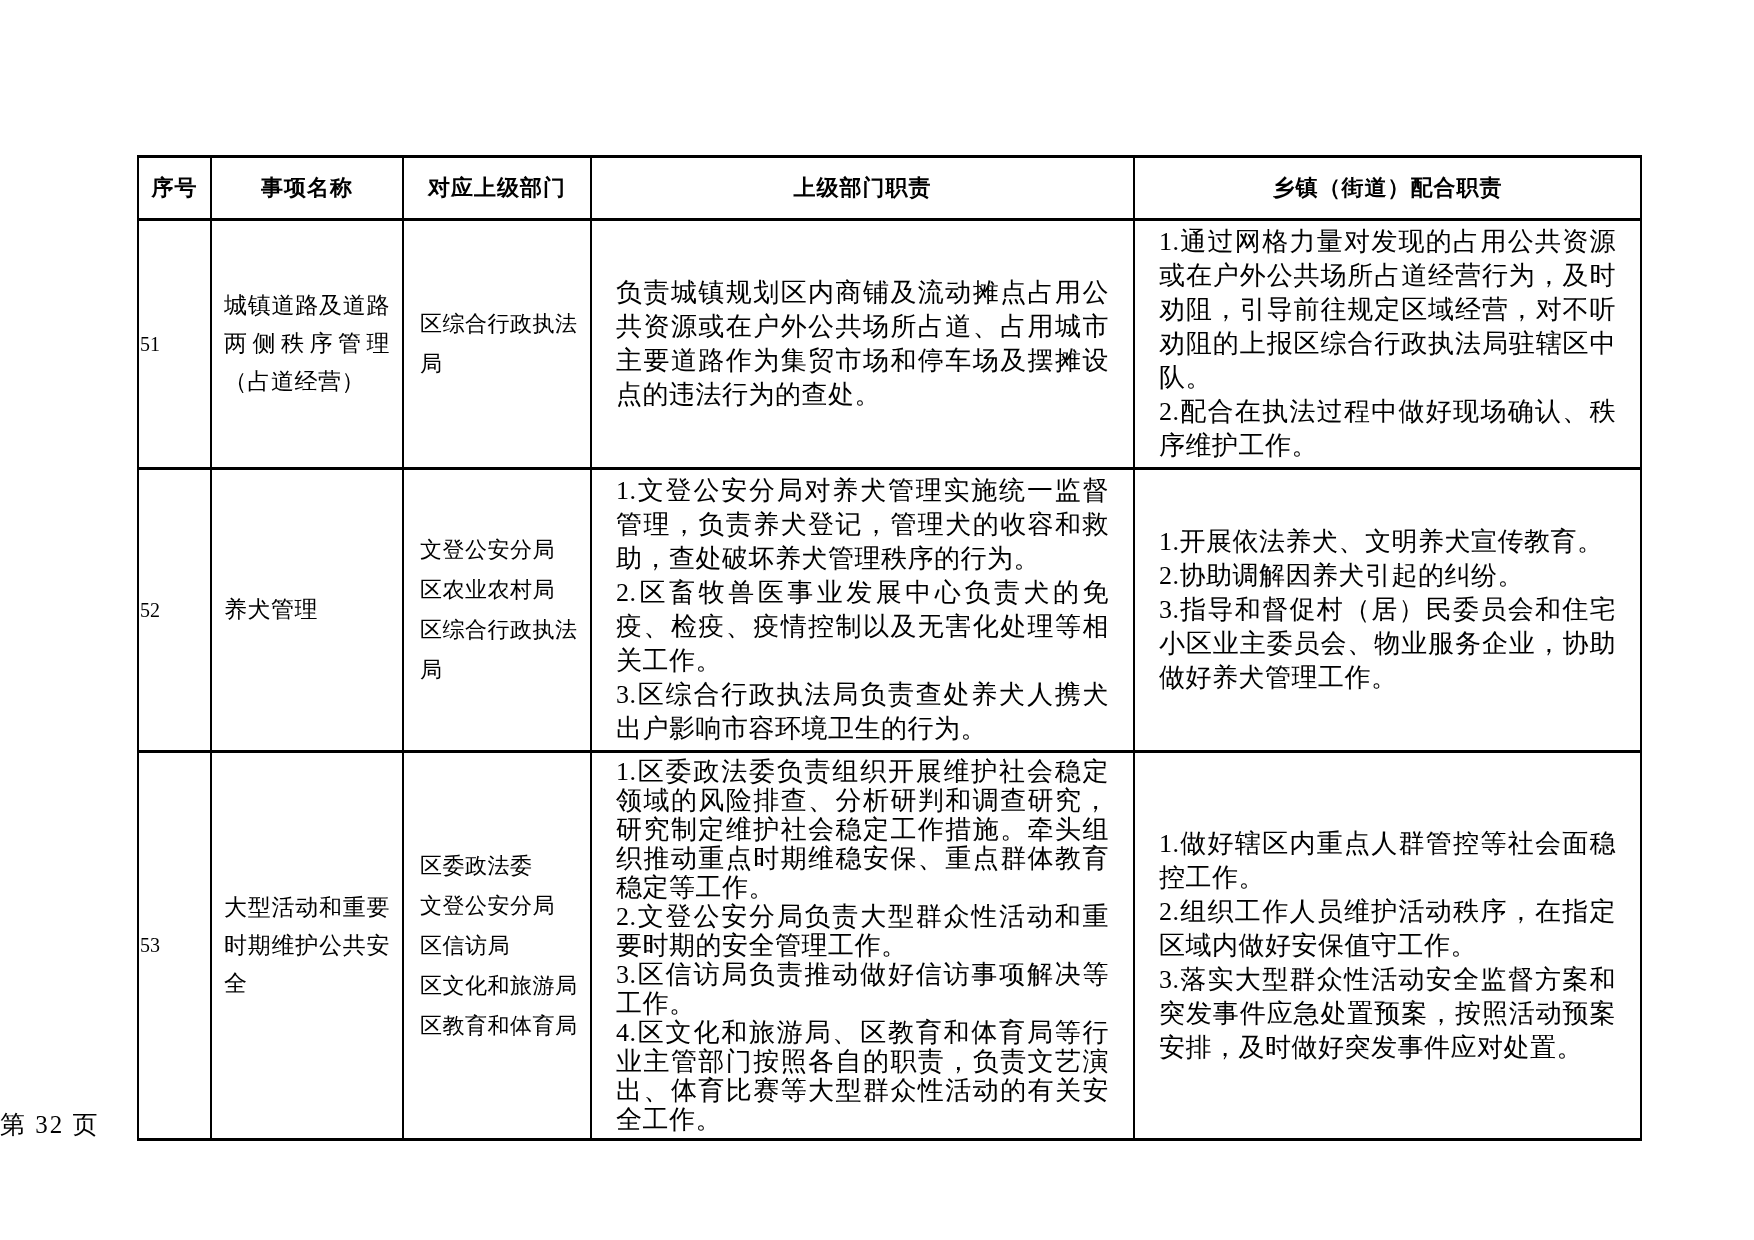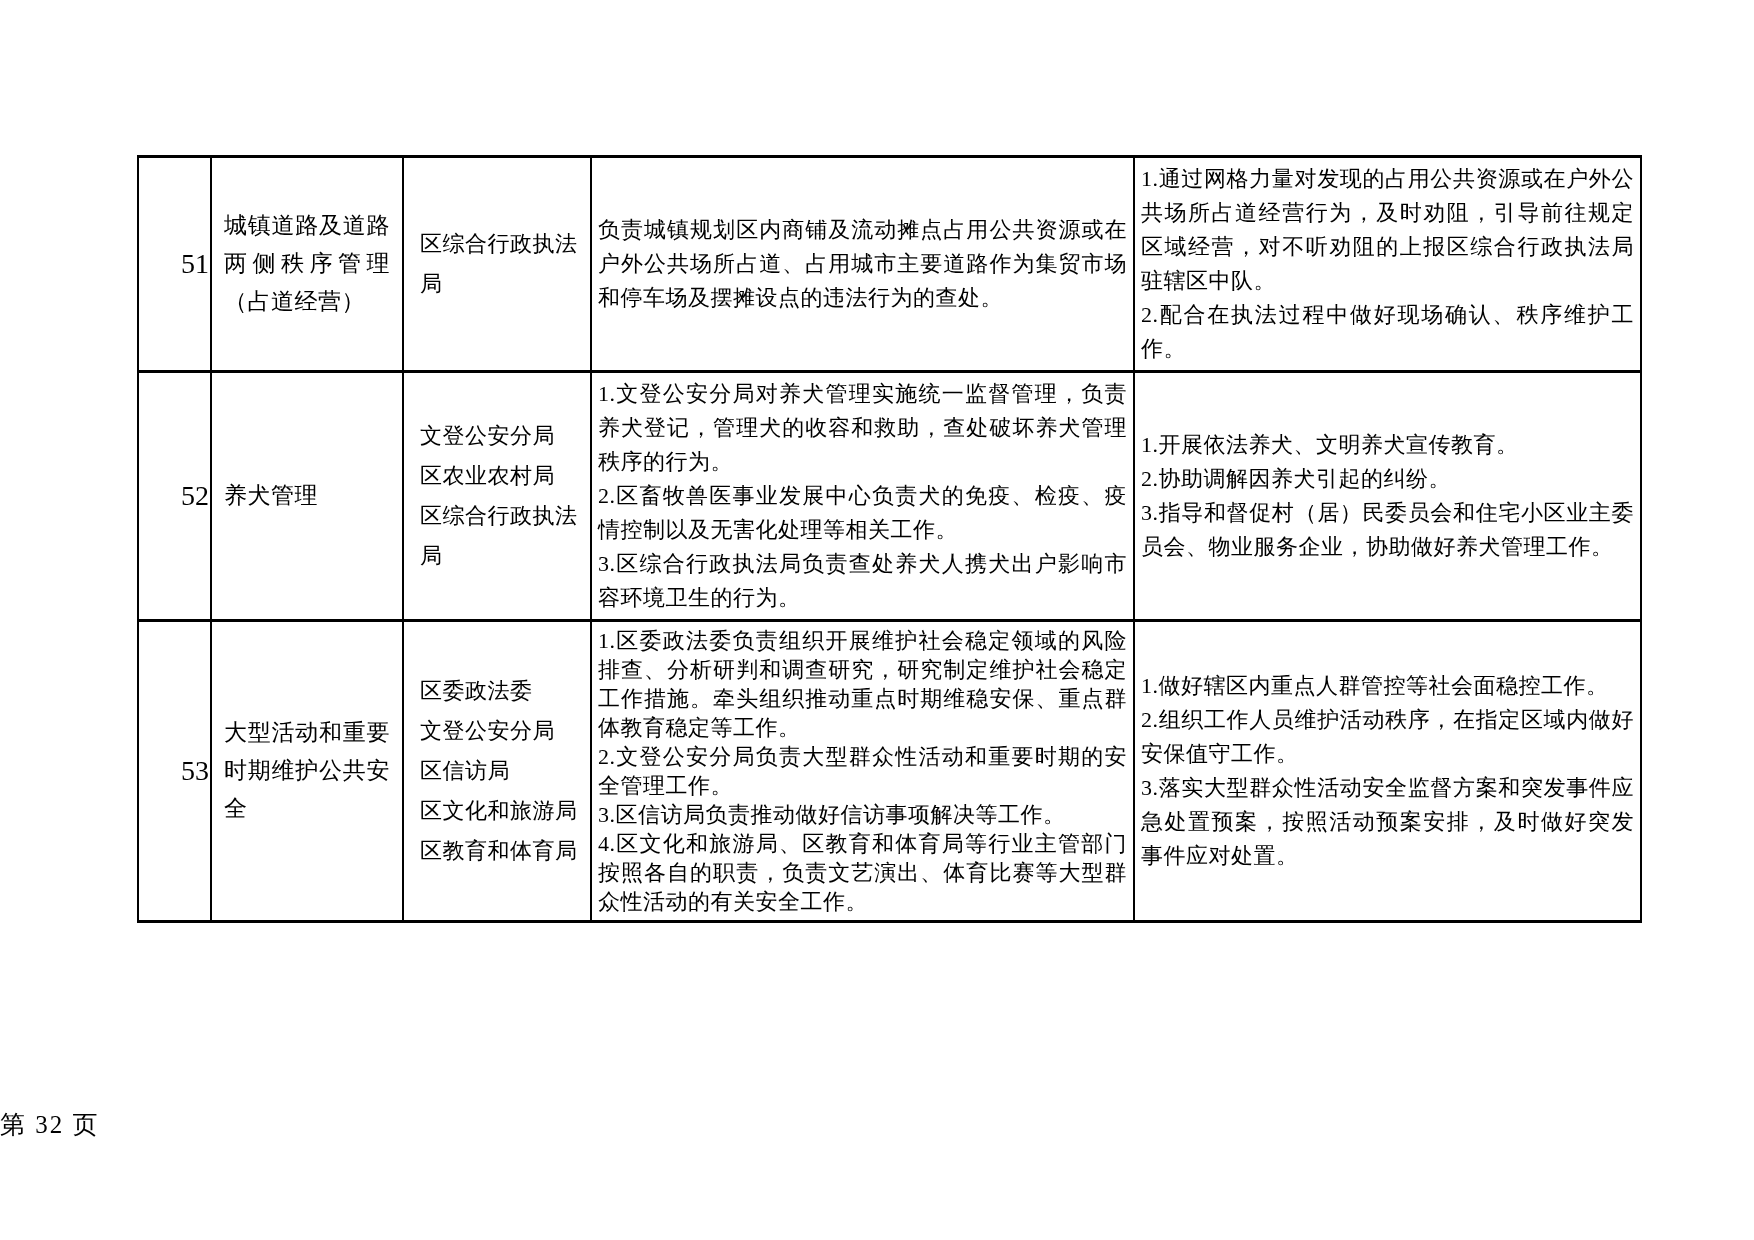--- a/index.html
+++ b/index.html
@@ -40,41 +40,41 @@
   .sec-row td{
     height:52px;
     font-family:"Liberation Sans","DejaVu Sans",sans-serif;
     font-weight:bold;
     font-size:26px;
     text-align:left;
     padding-left:18px;
     letter-spacing:1px;
   }
   td.num{
-    text-align:right;
-    font-size:28px;
+    text-align:left;
+    font-size:20px;
   }
   td.name{
     padding:6px 12px;
     font-size:23px;
     line-height:38px;
     text-align:justify;
     text-justify:inter-character;
     letter-spacing:0.5px;
   }
   td.depts{
     padding:6px 10px 6px 16px;
     font-size:22px;
     line-height:40px;
     letter-spacing:0.5px;
     margin-left:20px;
   }
   td.duties,td.coop{
-    padding:4px 6px;
-    font-size:22px;
+    padding:4px 24px;
+    font-size:26px;
   }
   .para{
     text-align:justify;
     text-justify:inter-character;
     line-height:34px;
     letter-spacing:0.5px;
   }
   .para.tight{line-height:29px;}
   .page-footer{
     position:absolute;
@@ -91,20 +91,27 @@
 <table class="doc-table">
   <colgroup>
     <col style="width:73px">
     <col style="width:192px">
     <col style="width:188px">
     <col style="width:543px">
     <col style="width:507px">
   </colgroup>
 
   <tbody>
+      <tr>
+    <th class="hdr">序号</th>
+    <th class="hdr">事项名称</th>
+    <th class="hdr">对应上级部门</th>
+    <th class="hdr">上级部门职责</th>
+    <th class="hdr">乡镇（街道）配合职责</th>
+  </tr>
 
   <tr class="row-51">
     <td class="num">51</td>
     <td class="name">城镇道路及道路两侧秩序管理（占道经营）</td>
     <td class="depts">
       <div class="dept-line">区综合行政执法局</div>
     </td>
     <td class="duties">
       <div class="para">负责城镇规划区内商铺及流动摊点占用公共资源或在户外公共场所占道、占用城市主要道路作为集贸市场和停车场及摆摊设点的违法行为的查处。</div>
     </td>

